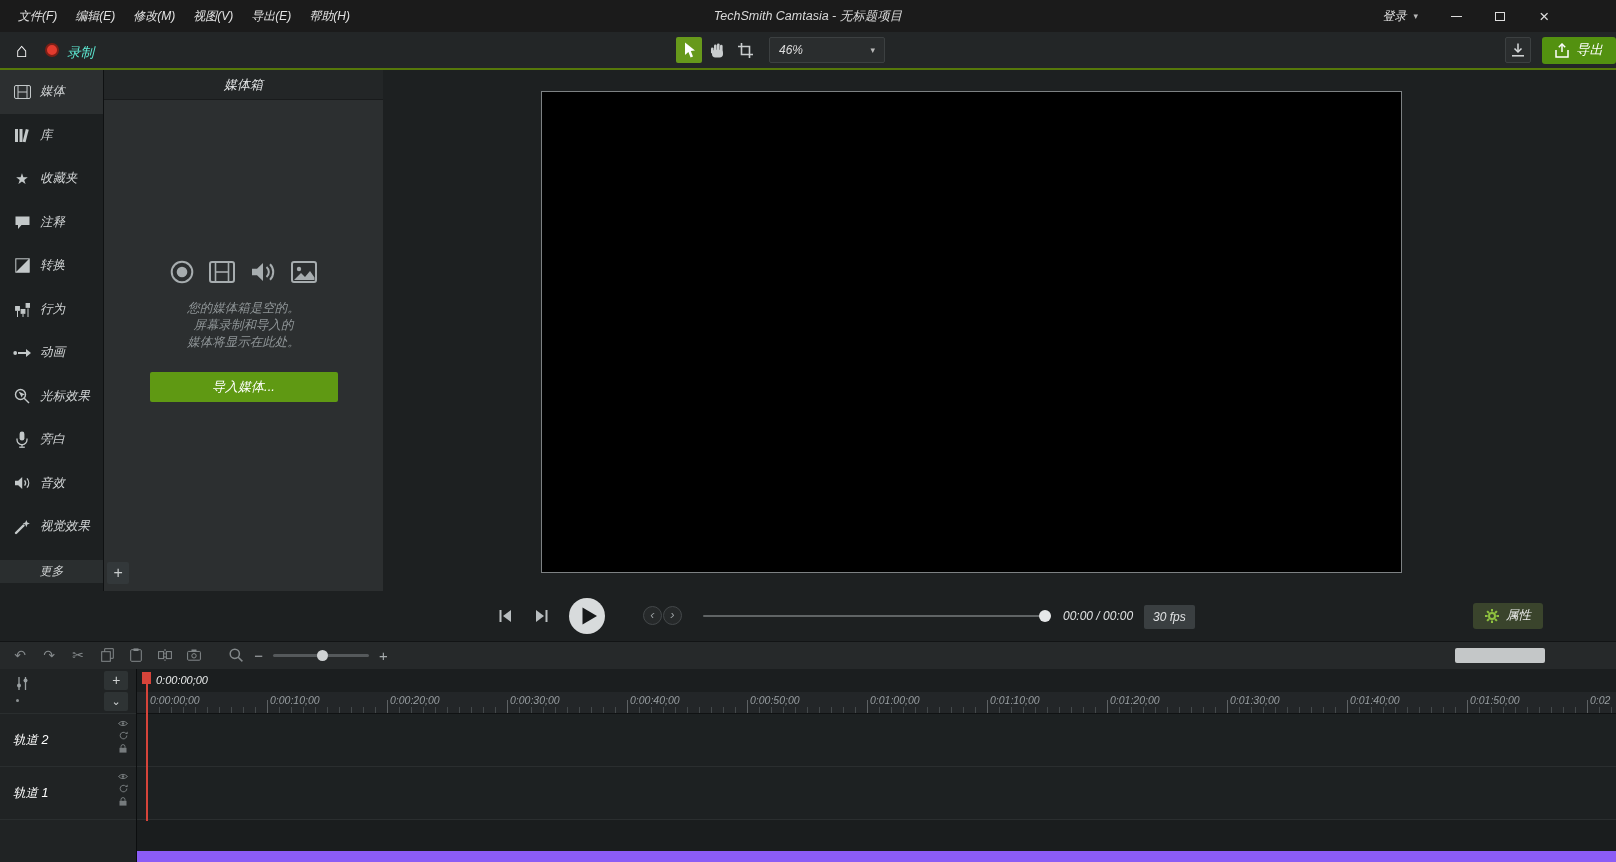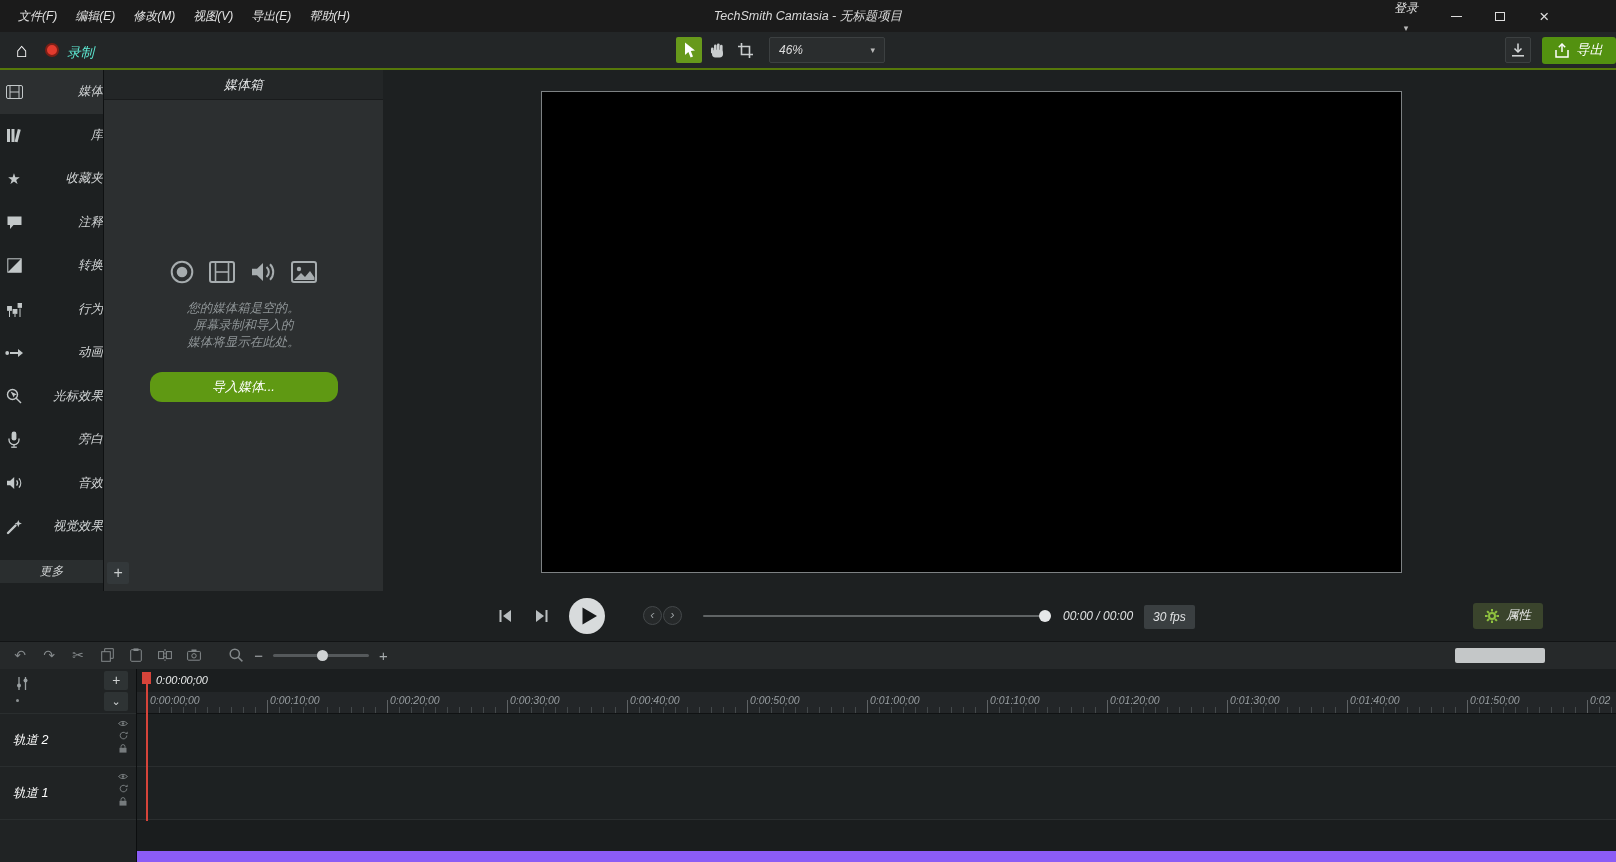--- a/index.html
+++ b/index.html
@@ -7,21 +7,21 @@
   body{font-family:"Liberation Sans","DejaVu Sans",sans-serif;-webkit-font-smoothing:antialiased;user-select:none;}
   .app{position:relative;width:1616px;height:862px;background:#1e2122;color:#d6d9da;overflow:hidden;display:flex;flex-direction:column;font-style:italic;}
   svg{display:block;}
 
   
   .menubar{height:32px;background:#1b1b1b;display:flex;align-items:center;position:relative;flex:0 0 auto;}
   .menu-items{display:flex;align-items:center;padding-left:10px;gap:2px;}
   .menu-item{font-size:12px;color:#e2e2e2;padding:4px 8px;}
   .win-title{position:absolute;left:50%;top:50%;transform:translate(-50%,-50%);font-size:12.5px;color:#d8d8d8;white-space:nowrap;}
   .titlebar-right{margin-left:auto;display:flex;align-items:center;height:100%;padding-right:50px;}
-  .signin{display:flex;align-items:center;gap:7px;font-size:12px;color:#e2e2e2;padding:0 16px;height:100%;flex-direction:column;}
+  .signin{display:flex;align-items:center;gap:7px;font-size:12px;color:#e2e2e2;padding:0 16px;height:100%;}
   .caret{font-size:9px;color:#b9b9b9;line-height:1;}
   .win-btn{width:44px;height:100%;display:flex;align-items:center;justify-content:center;color:#ddd;}
   .min-glyph{width:11px;height:1px;background:#ddd;}
   .max-glyph{width:10px;height:9px;border:1px solid #ddd;}
   .close-glyph{font-size:17px;line-height:1;color:#ddd;}
 
   
   .toolbar{height:38px;background:#232627;border-bottom:2px solid #56780a;display:flex;align-items:center;position:relative;flex:0 0 auto;}
   .tb-left{display:flex;align-items:center;gap:17px;padding-left:16px;}
   .home-icon{font-size:20px;color:#fff;line-height:1;}
@@ -33,34 +33,34 @@
   .tool-btn.active{background:#67991b;color:#fff;}
   .zoom-select{margin-left:9px;width:116px;height:26px;background:#2a2d2e;border:1px solid #3c4041;display:flex;align-items:center;font-size:12px;color:#dcdcdc;padding:0 9px;position:relative;border-radius:2px;}
   .zoom-select .caret{position:absolute;right:9px;top:50%;transform:translateY(-50%);}
   .tb-right{margin-left:auto;display:flex;align-items:center;gap:11px;}
   .download-btn{width:26px;height:26px;border:1px solid #3c4041;background:#2a2d2e;display:flex;align-items:center;justify-content:center;color:#d8dbdc;border-radius:2px;}
   .export-btn{height:27px;background:#539110;color:#fff;display:flex;align-items:center;gap:7px;padding:0 13px;border-radius:3px;font-size:13.5px;}
 
   
   .main{flex:1 1 auto;display:flex;min-height:0;}
   .sidebar{width:103px;background:#1d2021;display:flex;flex-direction:column;flex:0 0 auto;}
-  .side-item{height:43.5px;display:flex;align-items:center;gap:3px;padding-left:5px;font-size:12.5px;color:#d2d5d6;flex:0 0 auto;justify-content:space-between;}
+  .side-item{height:43.5px;display:flex;align-items:center;gap:9px;padding-left:13px;font-size:12.5px;color:#d2d5d6;flex:0 0 auto;}
   .side-item .icon{width:18px;display:flex;justify-content:center;color:#c3c8c9;}
   .side-item.active{background:#2c2f30;}
   .star-glyph{font-size:15px;line-height:1;}
   .side-spacer{flex:1;}
   .side-more{height:23px;background:#2a2e2f;display:flex;align-items:center;justify-content:center;font-size:12px;color:#cfd2d3;flex:0 0 auto;margin-bottom:8px;}
 
   .mediabin{width:280px;background:#2c2f30;border-left:1px solid #0f1112;position:relative;flex:0 0 auto;display:flex;flex-direction:column;}
   .mediabin-header{height:30px;background:#232627;display:flex;align-items:center;justify-content:center;font-size:13px;color:#e3e5e6;border-bottom:1px solid #191b1c;flex:0 0 auto;}
   .mediabin-body{flex:1;position:relative;}
   .empty-state{position:absolute;top:160px;left:0;right:0;display:flex;flex-direction:column;align-items:center;}
   .empty-icons{display:flex;align-items:center;gap:15px;color:#a7adaf;}
   .empty-text{margin-top:16px;text-align:center;font-size:12.5px;color:#8f9597;line-height:17px;}
-  .import-btn{margin-top:21px;width:188px;height:30px;background:#5f9913;color:#fff;font-size:13px;display:flex;align-items:center;justify-content:center;border-radius:12px;}
+  .import-btn{margin-top:21px;width:188px;height:30px;background:#5f9913;color:#fff;font-size:13px;display:flex;align-items:center;justify-content:center;border-radius:2px;}
   .add-tool-btn{position:absolute;left:3px;bottom:7px;width:22px;height:22px;background:#33383a;color:#c9cdce;font-size:16px;line-height:1;display:flex;align-items:center;justify-content:center;border-radius:2px;}
 
   .canvas-area{flex:1;position:relative;background:#1d2021;min-width:0;}
   .canvas{position:absolute;left:158px;top:21px;width:861px;height:482px;background:#000;border:1px solid #7d8183;}
 
   
   .playback{height:50px;position:relative;background:#1d2021;flex:0 0 auto;}
   .pb-btn{position:absolute;display:flex;align-items:center;justify-content:center;color:#b9bec0;width:18px;height:18px;top:16px;}
   .play-btn{position:absolute;left:568px;top:6px;width:38px;height:38px;}
   .jump-btn{position:absolute;width:19px;height:19px;border-radius:50%;border:1px solid #44484a;background:#26292a;color:#9aa0a2;display:flex;align-items:center;justify-content:center;top:15px;font-size:13px;line-height:1;padding-bottom:2px;}

